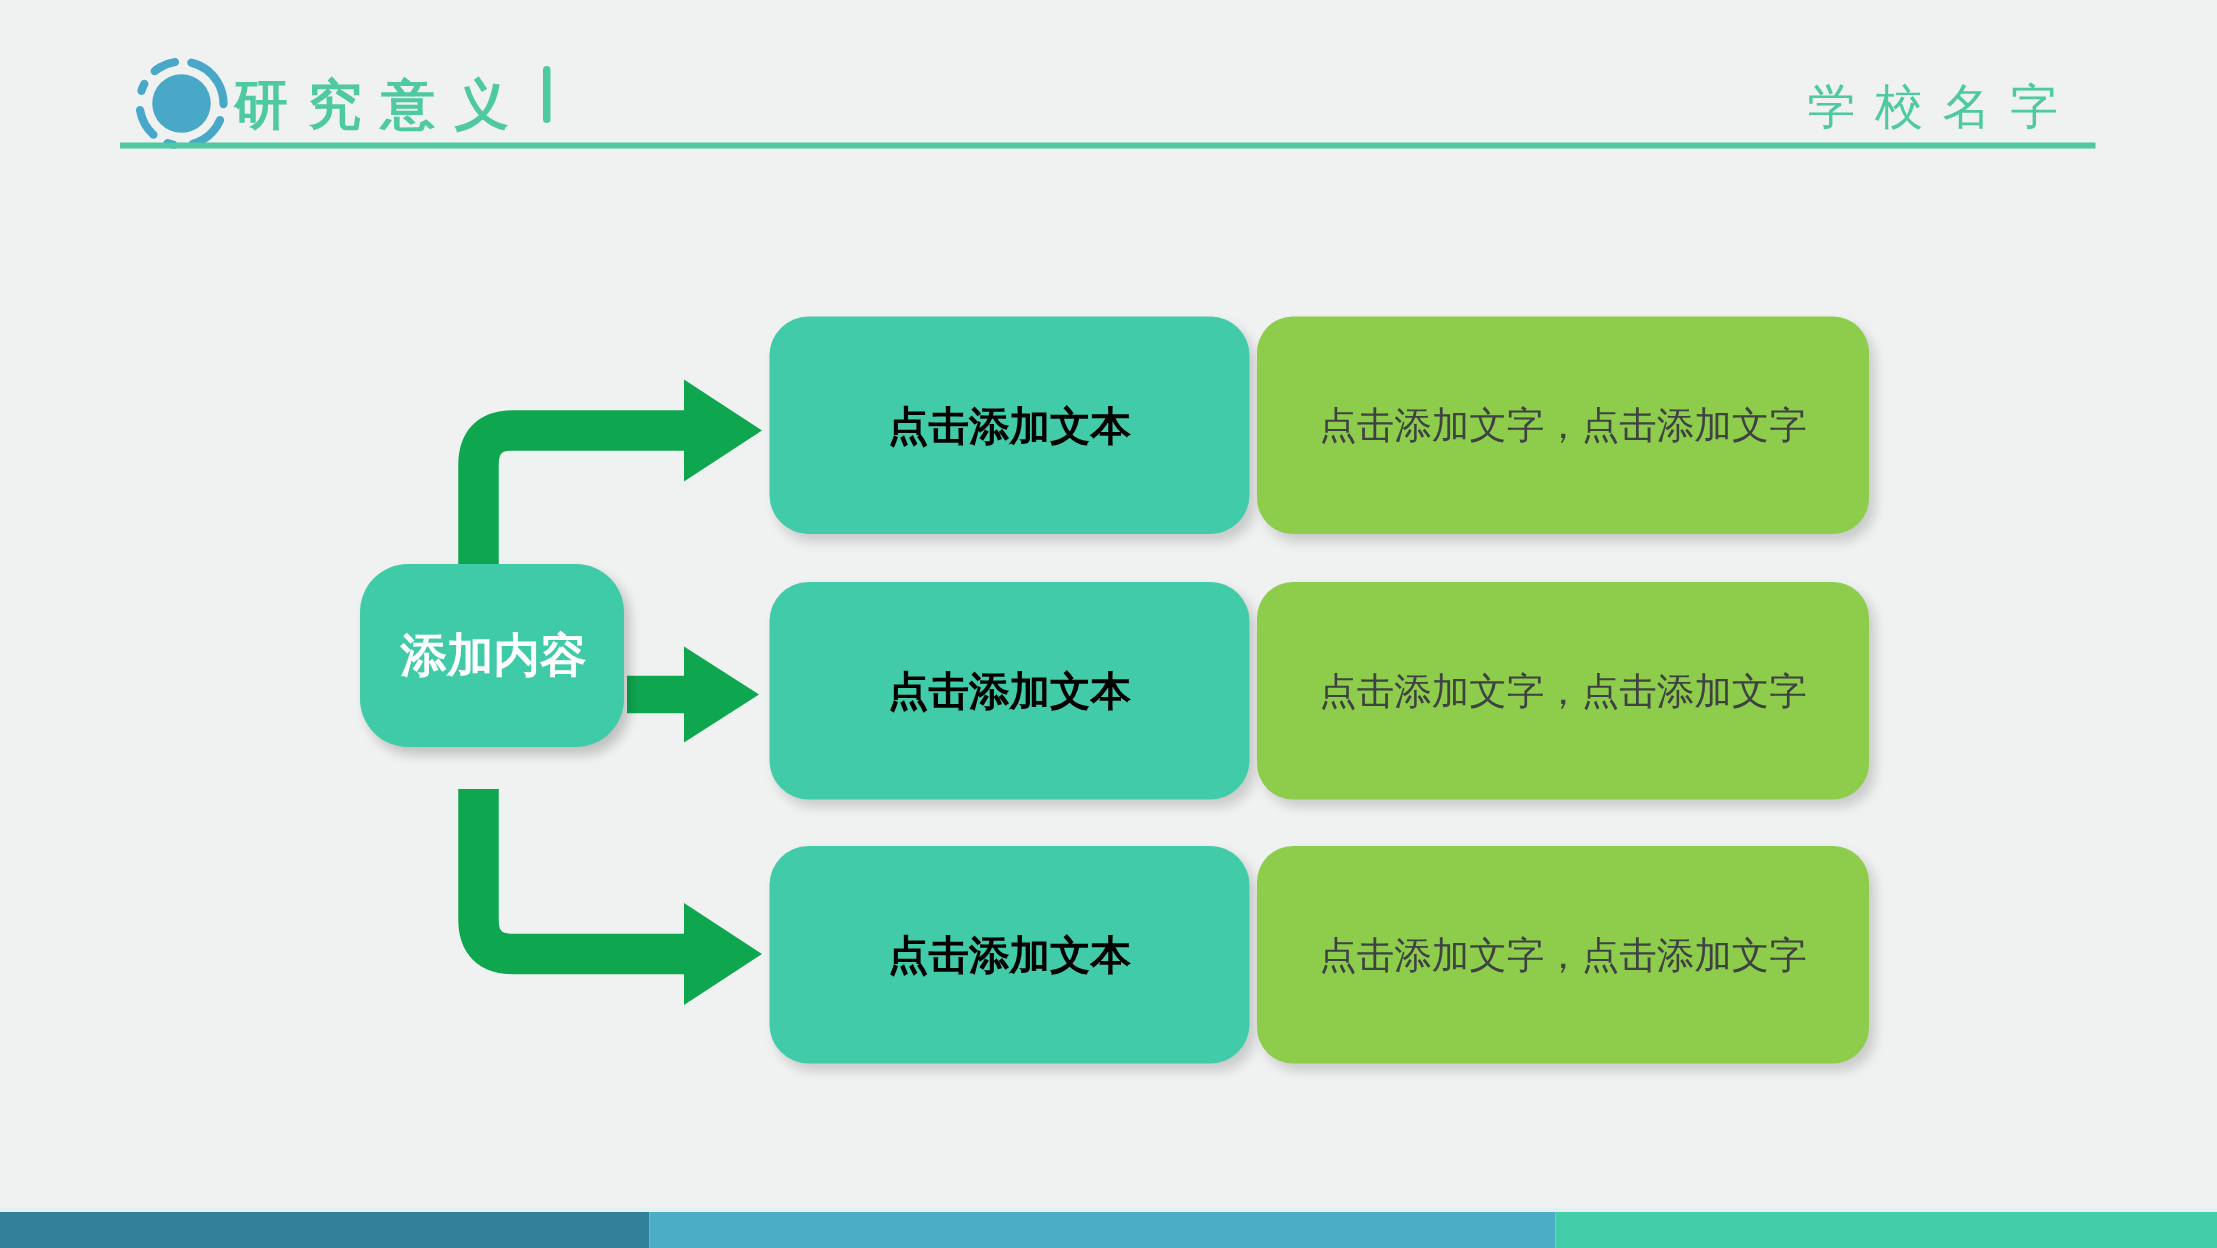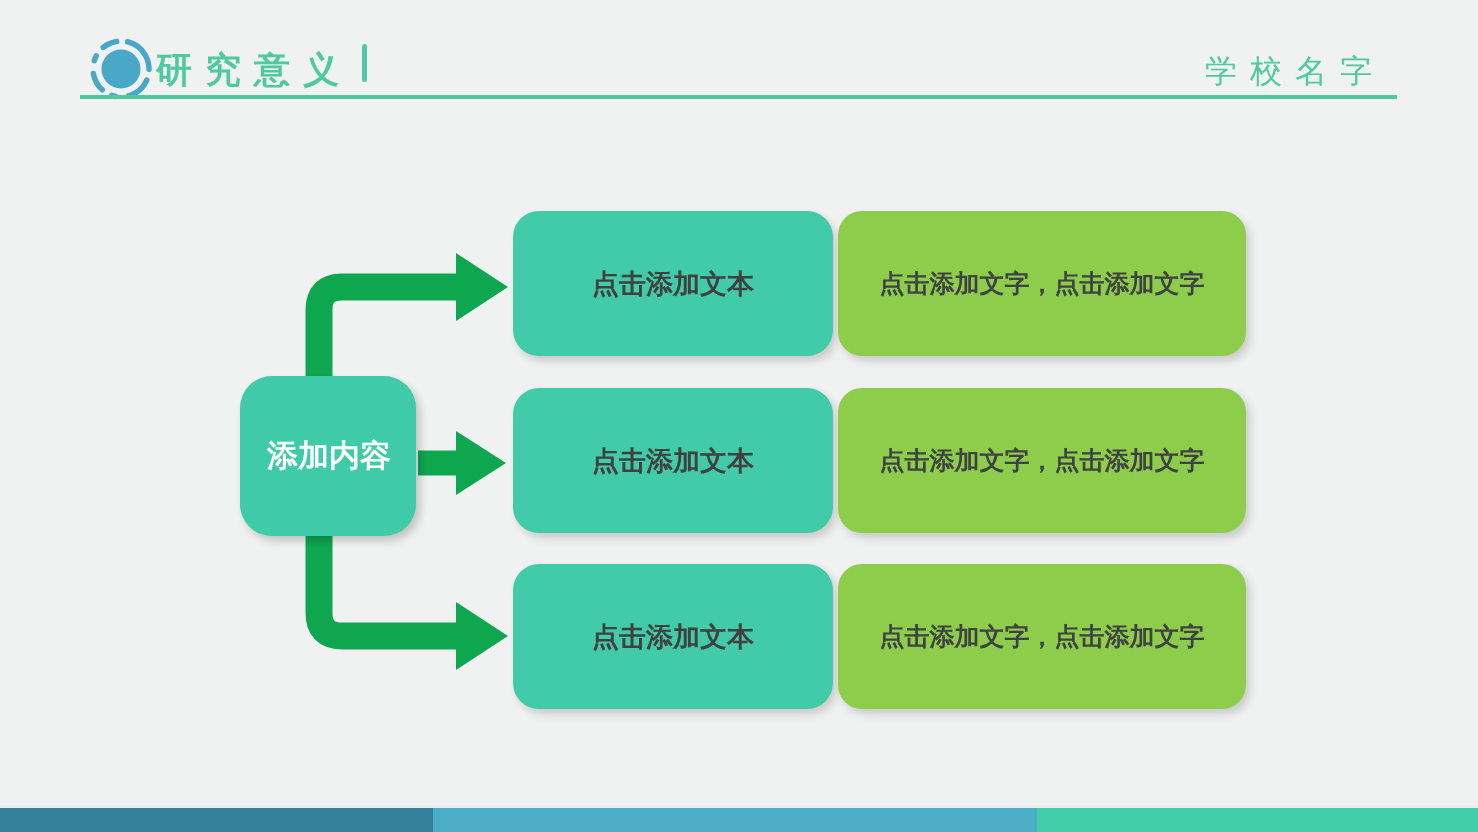--- a/index.html
+++ b/index.html
@@ -50,43 +50,43 @@
     background:var(--header_green);
   }
 
   
   .arrows { position:absolute; left:0; top:0; width:1478px; height:832px; pointer-events:none; }
   .arrow-shaft { fill:none; stroke:var(--arrow_green); }
   .arrow-head  { fill:var(--arrow_green); stroke:none; }
 
   .center-box {
     position:absolute; left:240px; top:376px;
-    width:176px; height:160px; border-radius:32px;
+    width:176px; height:122px; border-radius:32px;
     background:var(--center_box);
     box-shadow:4px 5px 8px rgba(0,0,0,0.20);
     display:flex; align-items:center; justify-content:center;
     color:#ffffff; font-size:31px; font-weight:bold;
     text-indent:2px;
   }
 
   .row-left {
     position:absolute; left:513px;
     width:320px; height:145px; border-radius:26px;
     background:var(--teal_box);
     box-shadow:4px 5px 8px rgba(0,0,0,0.16);
     display:flex; align-items:center; justify-content:center;
-    color:#404040; font-size:27px; font-weight:bold;
+    color:#000000; font-size:27px; font-weight:bold;
   }
   .row-right {
     position:absolute; left:838px;
     width:408px; height:145px; border-radius:24px;
     background:var(--green_box);
     box-shadow:4px 5px 8px rgba(0,0,0,0.16);
     display:flex; align-items:center; justify-content:center;
-    color:var(--green_box_text); font-size:25px; font-weight:bold;
+    color:var(--green_box_text); font-size:25px; font-weight:normal;
   }
   .row-1 { top:211px; }
   .row-2 { top:388px; }
   .row-3 { top:564px; }
 
   
   .footer-topline {
     position:absolute; left:0; bottom:24px;
     width:100%; height:3px; background:#E3F0F6;
   }

